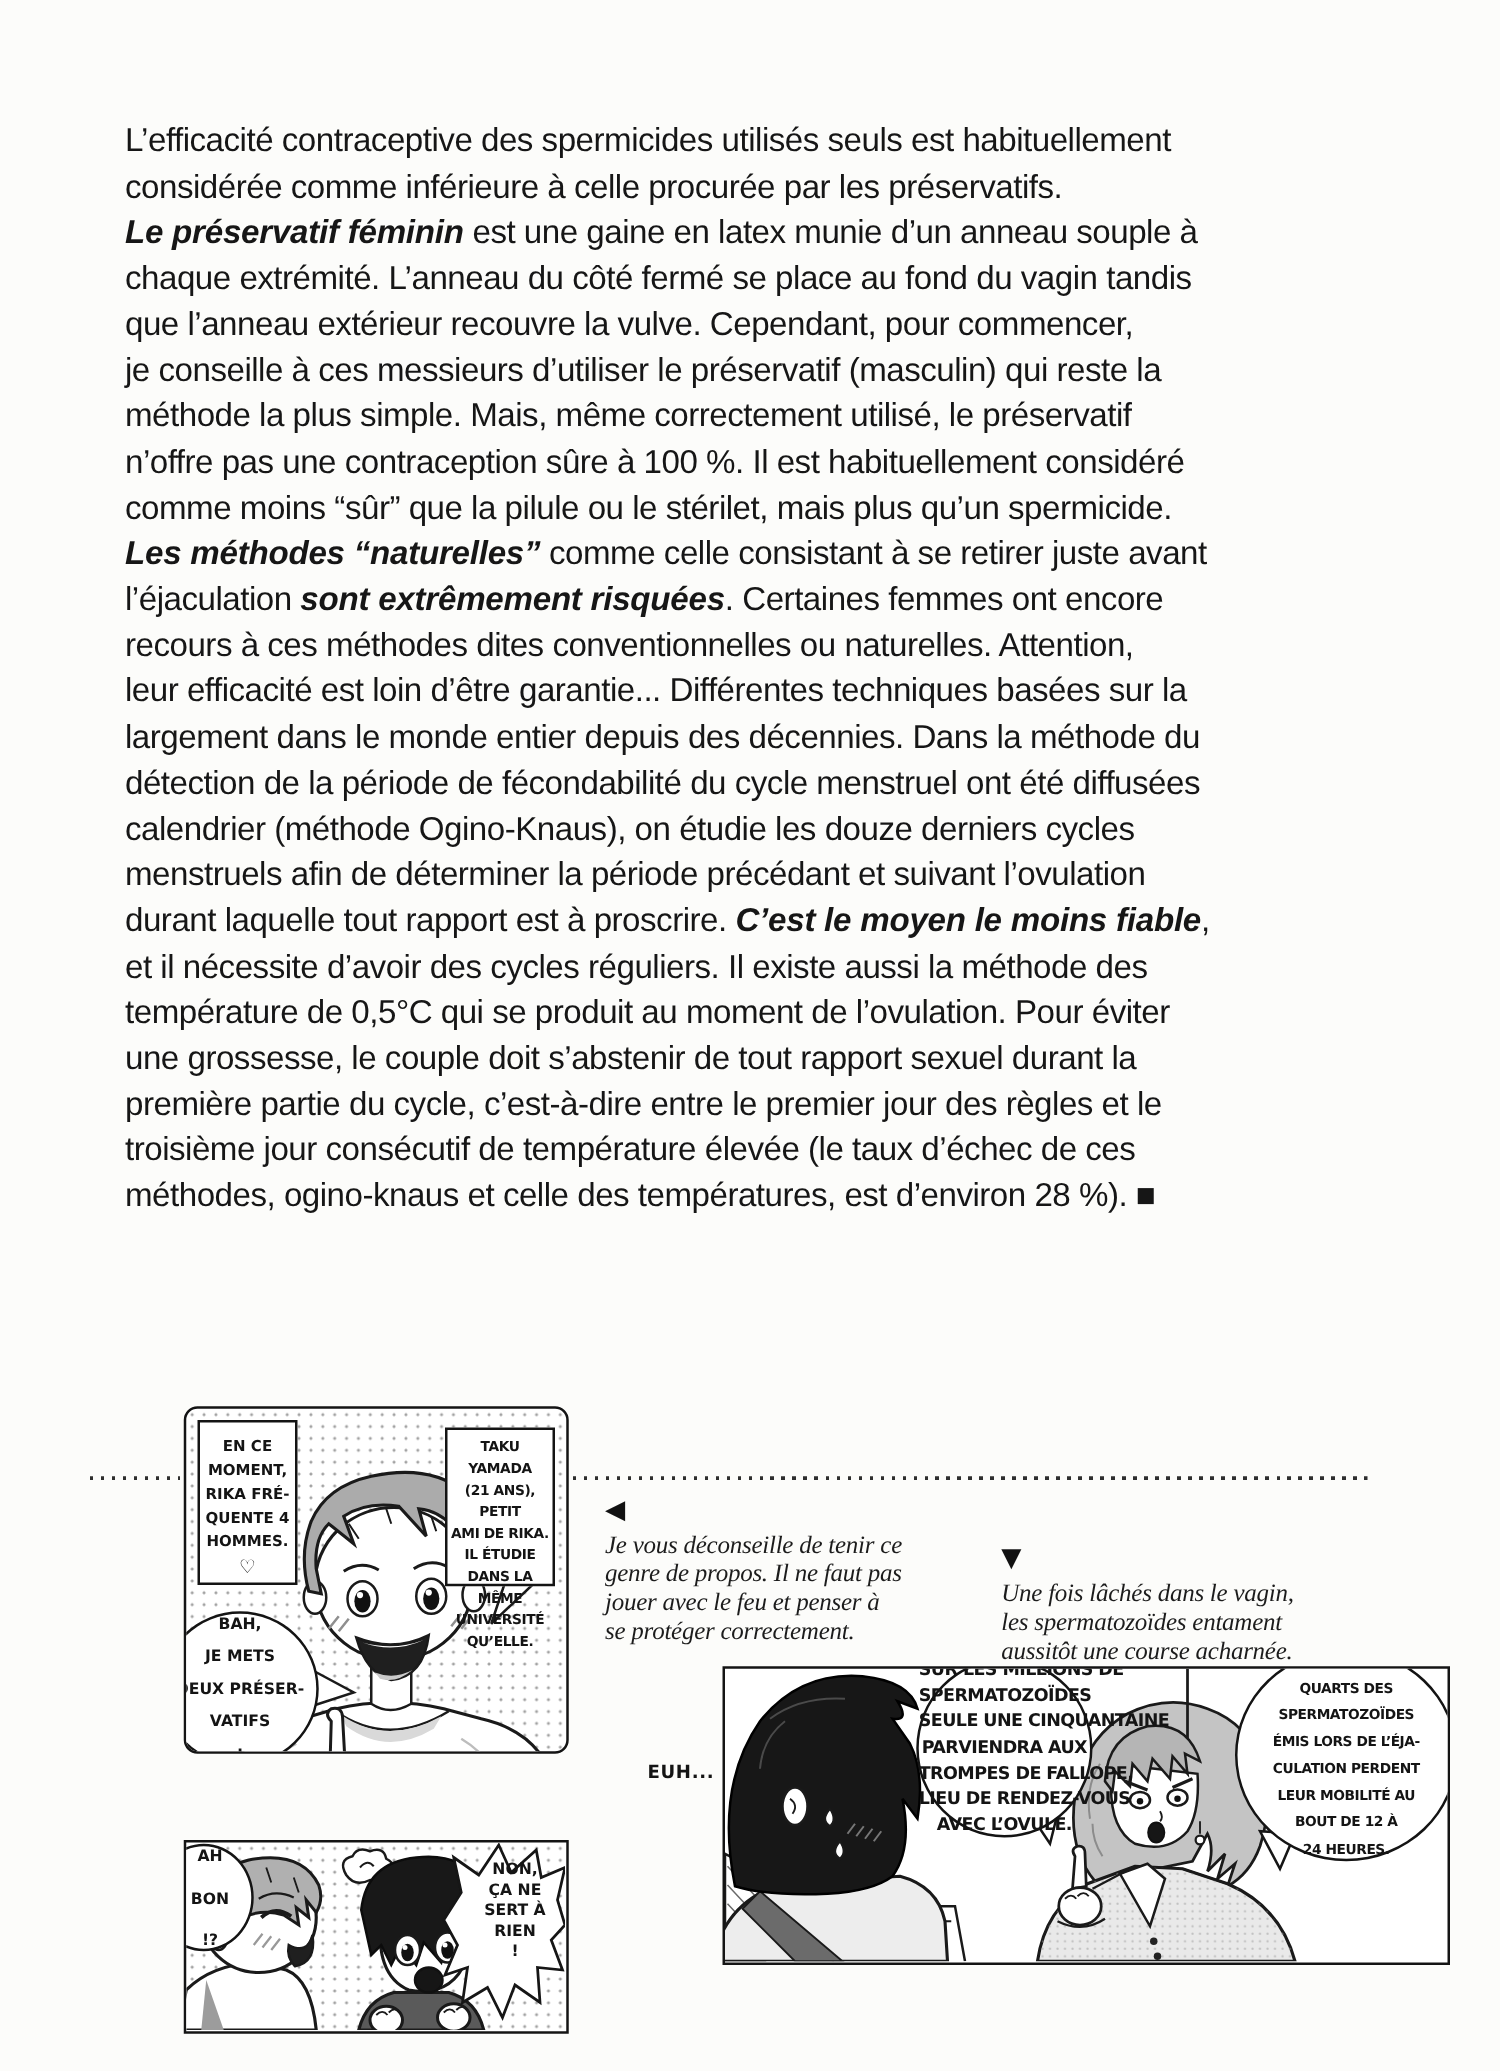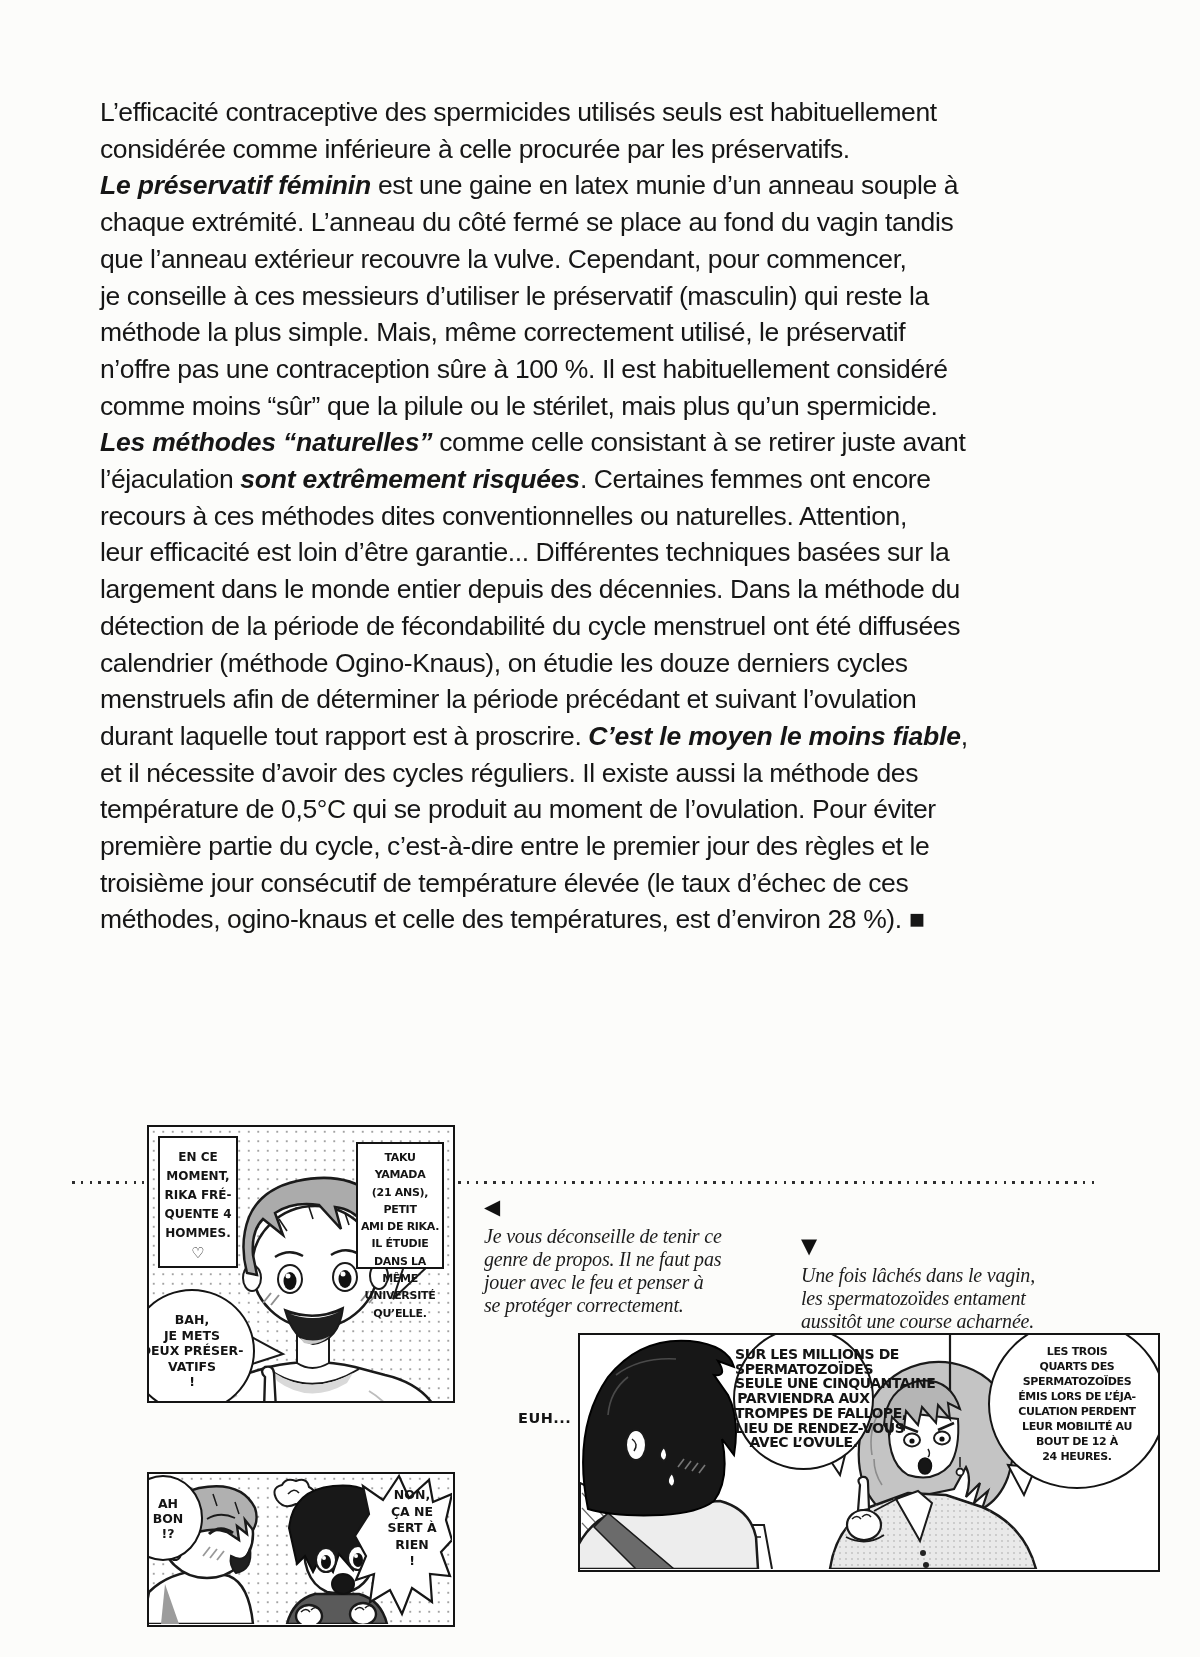--- a/index.html
+++ b/index.html
@@ -12,33 +12,33 @@
   .em{font-weight:700;font-style:italic;letter-spacing:-0.2px;}
   
   .dotsep{position:absolute;top:1181px;height:3px;
           background-image:repeating-linear-gradient(to right,#2e2e2e 0 2.6px,transparent 2.6px 8.8px);}
   .dotsep-left{left:72px;width:72px;}
   .dotsep-right{left:458px;width:636px;}
   
   .panel{position:absolute;background:#fff;border:2.5px solid #141414;overflow:hidden;box-sizing:border-box;}
   .screentone{background-image:radial-gradient(circle,#a2a2a2 1.1px,rgba(0,0,0,0) 1.35px);
               background-size:9.5px 9.5px;}
-  .panel1{left:147px;top:1125px;width:308px;height:278px;}
+  .panel1{left:147px;top:1125px;width:308px;height:278px;border-radius:11px;}
   .panel2{left:147px;top:1472px;width:308px;height:155px;}
   .panel3{left:578px;top:1333px;width:582px;height:239px;}
   .fig{position:absolute;left:0;top:0;}
   
   .comic{font-family:"DejaVu Sans",sans-serif;font-weight:700;color:#141414;text-align:center;}
   .capbox{position:absolute;background:#fff;border:2px solid #141414;box-sizing:border-box;}
   .box1{left:9px;top:9px;width:80px;height:132px;font-size:12px;line-height:19px;padding-top:10px;}
   .box1 .ln:last-child{font-size:15px;margin-top:1px;}
   .box2{left:207px;top:15px;width:88px;height:127px;font-size:11px;line-height:17.3px;
         padding-top:5px;letter-spacing:-0.3px;}
   .bubble{position:absolute;background:#fff;border:2.2px solid #141414;border-radius:50%;
-          display:flex;flex-direction:column;justify-content:center;box-sizing:border-box;}
+          display:flex;flex-direction:column;justify-content:space-between;box-sizing:border-box;}
   .bubble .ln{white-space:nowrap;}
   .bubble-bah{left:-20px;top:162px;width:126px;height:124px;font-size:12.5px;line-height:15.5px;}
   .bubble-ah{left:-26px;top:1px;width:80px;height:86px;font-size:12.5px;line-height:15px;padding-left:10px;}
   .nontext{position:absolute;left:224px;top:13px;width:78px;font-size:12.5px;line-height:16.5px;}
   .bubble-mid{left:153px;top:-8px;width:141px;height:143px;font-size:14px;line-height:14.8px;letter-spacing:-0.45px;}
   .bubble-right{left:408px;top:-16px;width:178px;height:170px;font-size:11px;line-height:15px;letter-spacing:-0.35px;}
   .euh{position:absolute;left:518px;top:1410px;font-family:"DejaVu Sans",sans-serif;
        font-weight:700;font-size:14.5px;color:#141414;letter-spacing:0.5px;}
   
   .caption{position:absolute;color:#1c1c1c;}
@@ -68,20 +68,21 @@
       <div class="tl"><span>l’éjaculation </span><span class="em">sont extrêmement risquées</span><span>. Certaines femmes ont encore</span></div>
       <div class="tl"><span>recours à ces méthodes dites conventionnelles ou naturelles. Attention,</span></div>
       <div class="tl"><span>leur efficacité est loin d’être garantie... Différentes techniques basées sur la</span></div>
       <div class="tl"><span>largement dans le monde entier depuis des décennies. Dans la méthode du</span></div>
       <div class="tl"><span>détection de la période de fécondabilité du cycle menstruel ont été diffusées</span></div>
       <div class="tl"><span>calendrier (méthode Ogino-Knaus), on étudie les douze derniers cycles</span></div>
       <div class="tl"><span>menstruels afin de déterminer la période précédant et suivant l’ovulation</span></div>
       <div class="tl"><span>durant laquelle tout rapport est à proscrire. </span><span class="em">C’est le moyen le moins fiable</span><span>,</span></div>
       <div class="tl"><span>et il nécessite d’avoir des cycles réguliers. Il existe aussi la méthode des</span></div>
       <div class="tl"><span>température de 0,5°C qui se produit au moment de l’ovulation. Pour éviter</span></div>
+      <div class="tl"><span>une grossesse, le couple doit s’abstenir de tout rapport sexuel durant la</span></div>
       <div class="tl"><span>première partie du cycle, c’est-à-dire entre le premier jour des règles et le</span></div>
       <div class="tl"><span>troisième jour consécutif de température élevée (le taux d’échec de ces</span></div>
       <div class="tl"><span>méthodes, ogino-knaus et celle des températures, est d’environ 28 %). </span><span>■</span></div>
     </div>
 
   <div class="dotsep dotsep-left"></div>
   <div class="dotsep dotsep-right"></div>
 
   <section class="panel panel1 screentone">
     <svg class="fig" width="303" height="324" viewBox="0 0 303 324">

